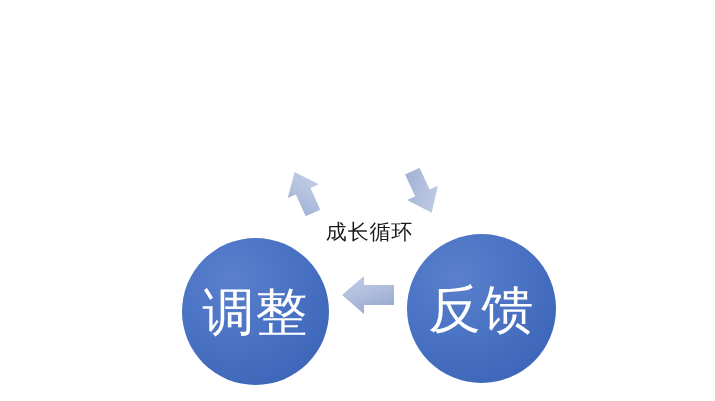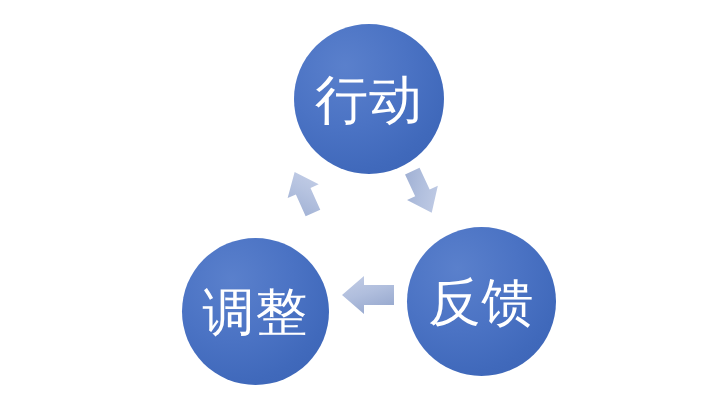--- a/index.html
+++ b/index.html
@@ -58,21 +58,21 @@
                   #5a80cc 0%,
                   #4b73c4 42%,
                   #4069bb 72%,
                   #3a62b4 100%);
   }
   #node-adjust .node-label { font-size: 52px; }
 
   
   #node-feedback {
     left: 407px;
-    top: 227px;
+    top: 234px;
     width: 149px;
     height: 149px;
     background: radial-gradient(circle at 34% 28%,
                   #5a80cc 0%,
                   #4b73c4 42%,
                   #4069bb 72%,
                   #3a62b4 100%);
   }
   #node-feedback .node-label { font-size: 52px; }
 
@@ -142,26 +142,26 @@
         <linearGradient id="agradC" x1="0" y1="0" x2="0.45" y2="1">
           <stop offset="0%" stop-color="#c3cde6"></stop>
           <stop offset="55%" stop-color="#b0bedd"></stop>
           <stop offset="100%" stop-color="#9aabd0"></stop>
         </linearGradient>
       </defs>
       <path d="M6 25 L28 6 L28 15 L58 15 L58 35 L28 35 L28 44 Z" fill="url(#agradC)"></path>
     </svg>
   </div>
 
-  <div class="node" id="node-action">
-    <span class="node-label">行动</span>
-  </div>
 
   <div class="node" id="node-adjust">
     <span class="node-label">调整</span>
   </div>
 
   <div class="node" id="node-feedback">
     <span class="node-label">反馈</span>
   </div>
 
+  <div id="center-caption">
+    <span class="cap-inner">成长循环</span>
+  </div>
 
 </div>
 
 </body></html>

